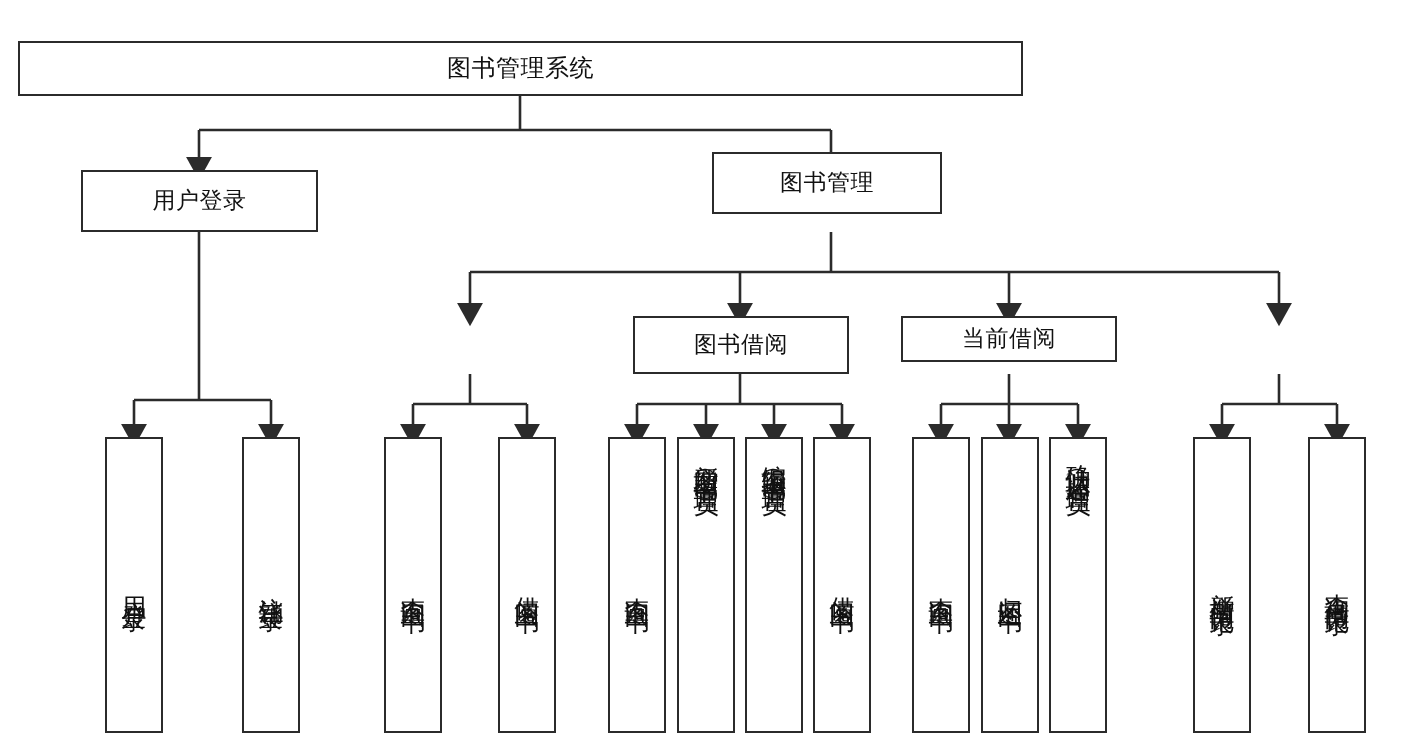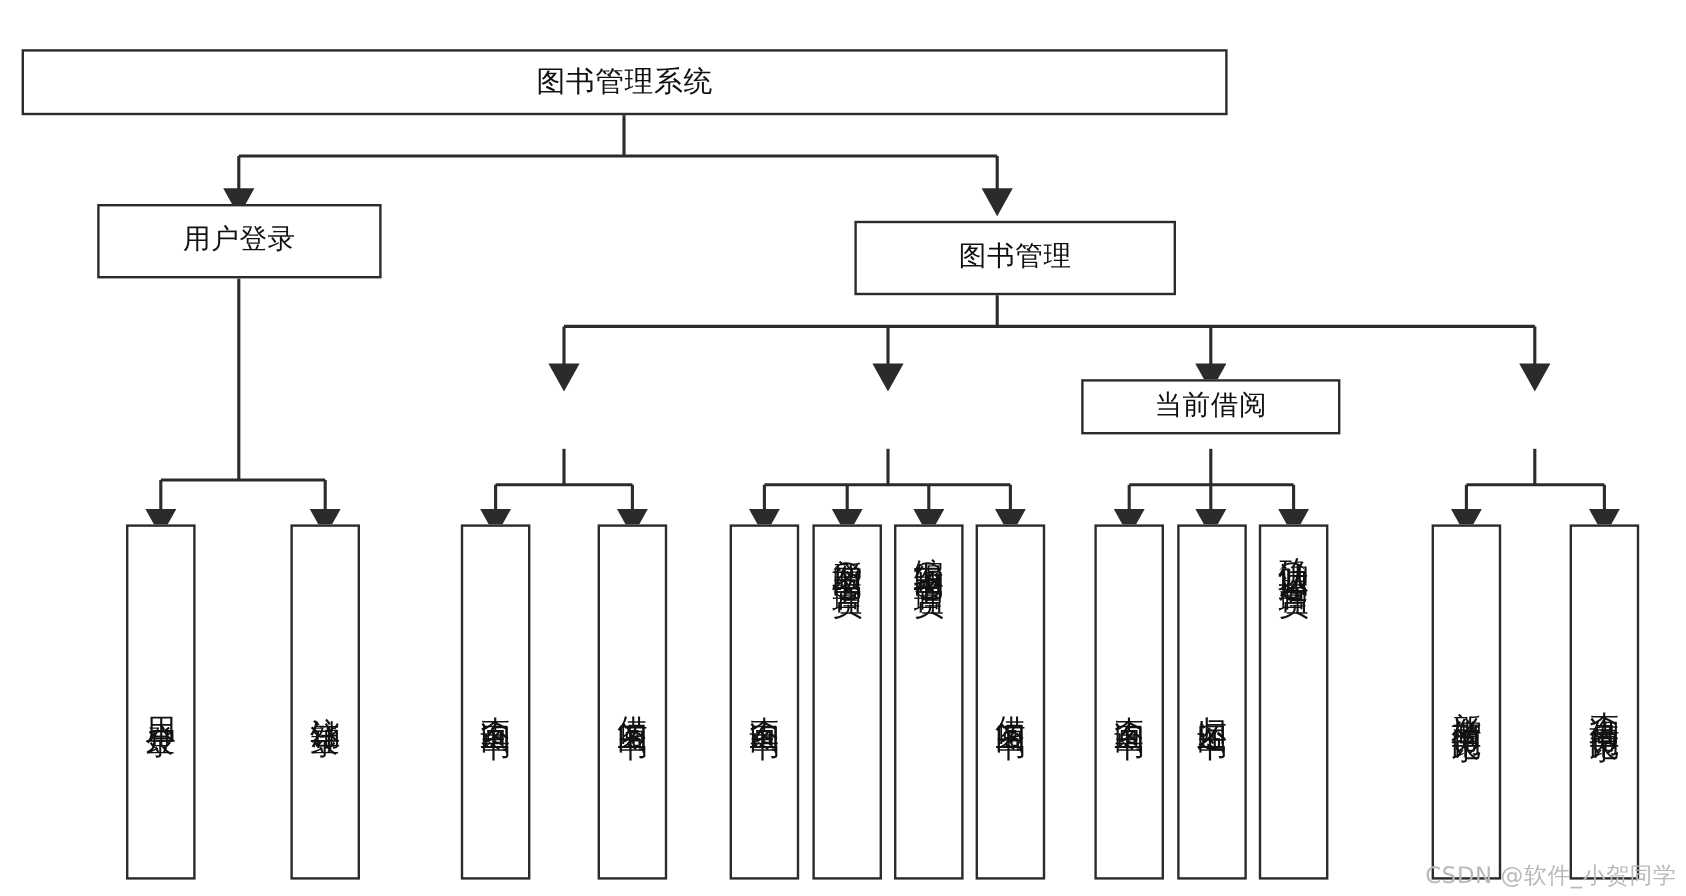--- a/index.html
+++ b/index.html
@@ -136,25 +136,28 @@
   </svg>
 
   <div class="node h root" style="left:18px; top:13px; width:1005px; height:55px;margin-top:28px;">
     <span class="lbl">图书管理系统</span>
   </div>
 
   <div class="node h" style="left:81px; top:170px; width:237px; height:62px;">
     <span class="lbl">用户登录</span>
   </div>
 
-  <div class="node h" style="left:712px; top:184px; width:268px; height:62px;">
+  <div class="node h" style="left:712px; top:152px; width:230px; height:62px;">
     <span class="lbl">图书管理</span>
   </div>
 
 
+  <div class="node h" style="left:633px; top:316px; width:216px; height:58px;">
+    <span class="lbl">图书借阅</span>
+  </div>
 
   <div class="node h" style="left:901px; top:316px; width:216px; height:46px;">
     <span class="lbl">当前借阅</span>
   </div>
 
 
   <div class="node v" style="left:105px; top:437px; width:58px; height:296px;">
     <span class="lbl">用户登录</span>
   </div>
 
@@ -199,15 +202,14 @@
   </div>
 
   <div class="node v" style="left:1193px; top:437px; width:58px; height:296px;">
     <span class="lbl">新增借阅记录</span>
   </div>
 
   <div class="node v" style="left:1308px; top:437px; width:58px; height:296px;">
     <span class="lbl">查询借阅记录</span>
   </div>
 
-  <div class="watermark">CSDN @软件_小贺同学</div>
 
 </div>
 
 </body></html>

